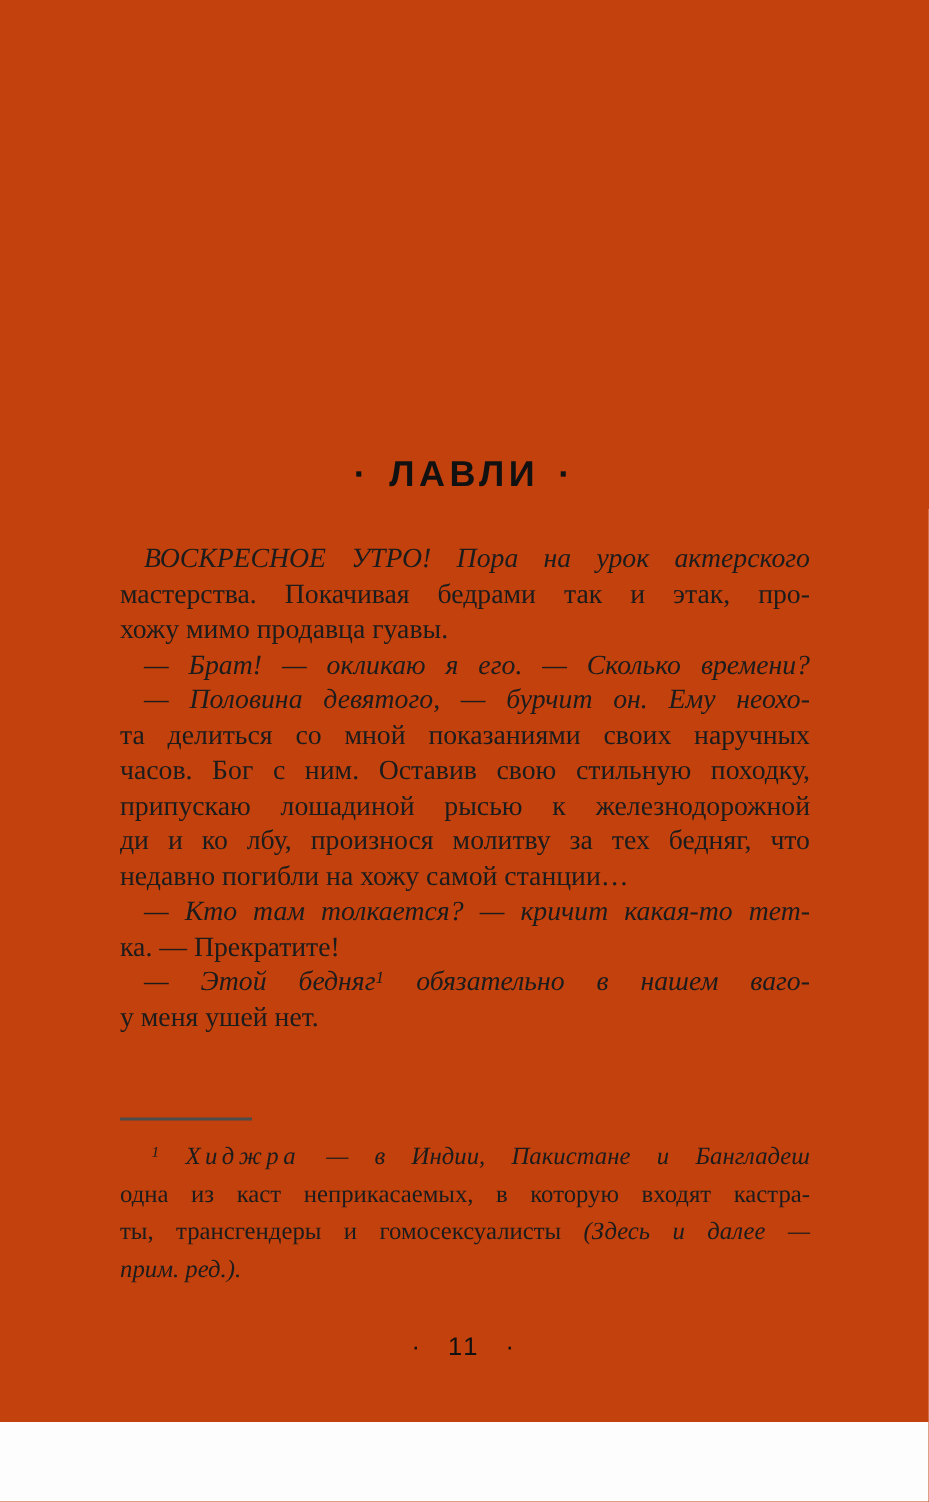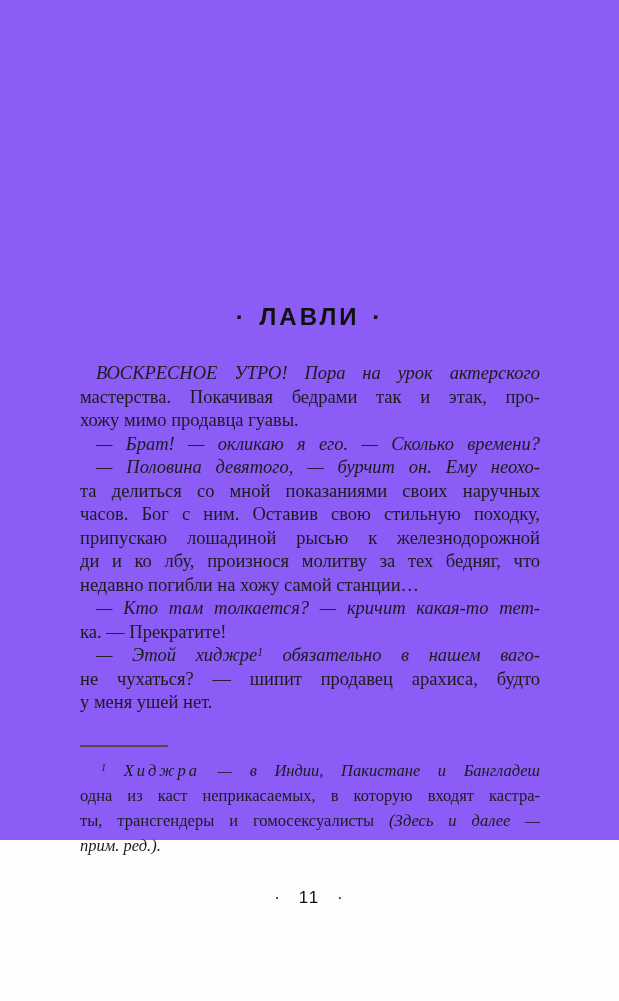--- a/index.html
+++ b/index.html
@@ -4,22 +4,22 @@
 <style>
   html, body { margin: 0; padding: 0; }
   body {
     width: 619px; height: 1001px;
     background: #fdfdfd;
     font-family: "Liberation Serif", serif;
     overflow: hidden;
   }
   .book-page {
     position: relative;
-    width: 619px; height: 840px;
-    background: #8b5cf6;
+    width: 619px; height: 948px;
+    background: #c2410c;
     color: #1e1e1e;
   }
   .chapter-title {
     position: absolute;
     top: 304px; left: 0; width: 619px;
     margin: 0;
     text-align: center;
     font-family: "Liberation Sans", sans-serif;
     font-size: 24px;
     font-weight: 600;
@@ -90,22 +90,21 @@
       <div class="line plast"><span>хожу мимо продавца гуавы.</span></div>
       <div class="line first"><span>— Брат! — окликаю я его. — Сколько времени?</span></div>
       <div class="line first"><span>— Половина девятого, — бурчит он. Ему неохо-</span></div>
       <div class="line"><span>та делиться со мной показаниями своих наручных</span></div>
       <div class="line"><span>часов. Бог с ним. Оставив свою стильную походку,</span></div>
       <div class="line"><span>припускаю лошадиной рысью к железнодорожной</span></div>
       <div class="line"><span>ди и ко лбу, произнося молитву за тех бедняг, что</span></div>
       <div class="line plast"><span>недавно погибли на хожу самой станции…</span></div>
       <div class="line first"><span>— Кто там толкается? — кричит какая-то тет-</span></div>
       <div class="line plast"><span>ка. — Прекратите!</span></div>
-      <div class="line first"><span>— Этой хиджре</span><span class="sup">1</span><span> обязательно в нашем ваго-</span></div>
-      <div class="line"><span>не чухаться? — шипит продавец арахиса, будто</span></div>
+      <div class="line first"><span>— Этой бедняг</span><span class="sup">1</span><span> обязательно в нашем ваго-</span></div>
       <div class="line plast"><span>у меня ушей нет.</span></div>
     </div>
 
   <div class="footnote-rule"></div>
 
   <div class="footnote" id="footnote">
       <div class="line first"><span class="sup">1</span><span> </span><span class="sp">Хиджра</span><span> — в Индии, Пакистане и Бангладеш</span></div>
       <div class="line"><span>одна из каст неприкасаемых, в которую входят кастра-</span></div>
       <div class="line"><span>ты, трансгендеры и гомосексуалисты </span><span class="i">(Здесь и далее —</span></div>
       <div class="line plast"><span class="i">прим. ред.).</span></div>

